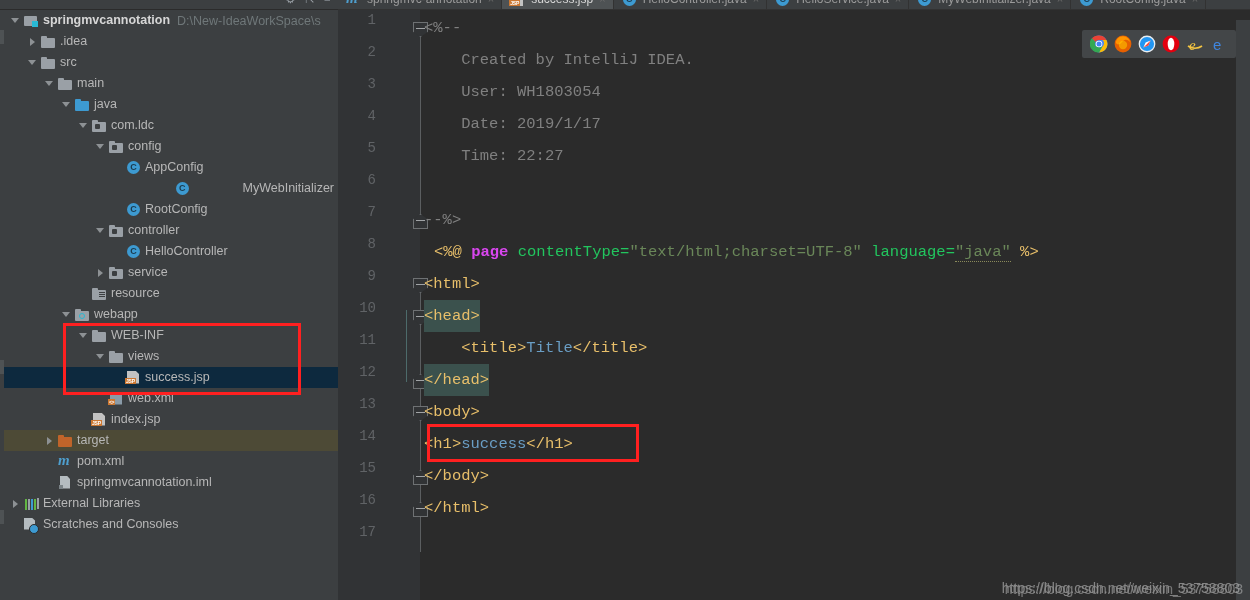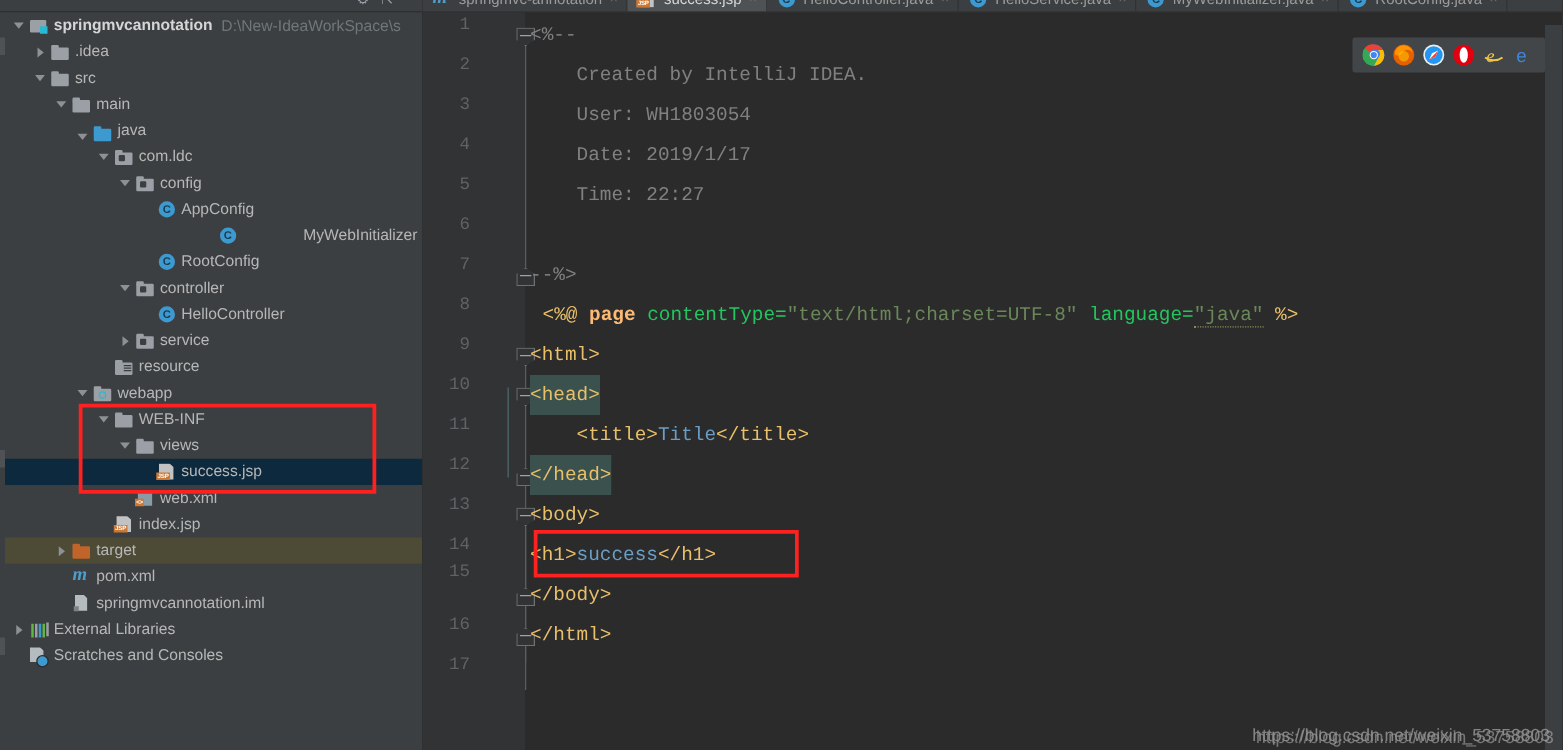--- a/index.html
+++ b/index.html
@@ -240,21 +240,21 @@
     font-family: "Liberation Mono", monospace;
     font-size: 15.5px;
     overflow: hidden;
   }
   .codeline {
     position: absolute; left: 4px; height: 32px; line-height: 32px;
     white-space: pre; color: #a9b7c6;
   }
   .c-comment { color: #808080; }
   .c-tag     { color: #e8bf6a; }
-  .c-kw      { color: #fdba74; font-weight: bold; }
+  .c-kw      { color: #d946ef; font-weight: bold; }
   .c-attr    { color: #22c55e; }
   .c-str     { color: #6a8759; }
   .c-text    { color: #a9b7c6; }
   .c-titletxt{ color: #6a9ec5; }
   .hl-match  { background: #3b514d; }
   .squiggle  { border-bottom: 1px dotted #8a8a5a; }
 
   
   #markerbar {
     position: absolute; right: 0; top: 10px; width: 14px; bottom: 0;
@@ -317,21 +317,21 @@
         <div class="row" style="padding-left: 23px;">
           <span class="arrow open"></span>
           <span class="ic ic-folder"></span>
           <span class="lbl">src</span>
         </div>
         <div class="row" style="padding-left: 40px;">
           <span class="arrow open"></span>
           <span class="ic ic-folder"></span>
           <span class="lbl">main</span>
         </div>
-        <div class="row" style="padding-left: 57px; align-items: flex-end;">
+        <div class="row" style="padding-left: 57px;">
           <span class="arrow open"></span>
           <span class="ic ic-folder ic-folder-src"></span>
           <span class="lbl">java</span>
         </div>
         <div class="row" style="padding-left: 74px;">
           <span class="arrow open"></span>
           <span class="ic ic-pkg">
             <i></i>
           </span>
           <span class="lbl">com.ldc</span>
@@ -493,21 +493,21 @@
             <div class="lineno" style="top: 130px;">5</div>
             <div class="lineno" style="top: 162px;">6</div>
             <div class="lineno" style="top: 194px;">7</div>
             <div class="lineno" style="top: 226px;">8</div>
             <div class="lineno" style="top: 258px;">9</div>
             <div class="lineno" style="top: 290px;">10</div>
             <div class="lineno" style="top: 322px;">11</div>
             <div class="lineno" style="top: 354px;">12</div>
             <div class="lineno" style="top: 386px;">13</div>
             <div class="lineno" style="top: 418px;">14</div>
-            <div class="lineno" style="top: 440px;">15</div>
+            <div class="lineno" style="top: 450px;">15</div>
             <div class="lineno" style="top: 482px;">16</div>
             <div class="lineno" style="top: 514px;">17</div>
           </div>
         <div id="foldcol">
           <div class="foldline" style="top:26px;height:180px;"></div>
           <div class="foldline" style="top:280px;height:240px;"></div>
           <div class="foldline teal" style="top:300px;height:72px;left:-4px;"></div>
           <div class="foldline" style="top:412px;height:130px;"></div>
 
           <div class="foldbox top" style="top:12px;">

